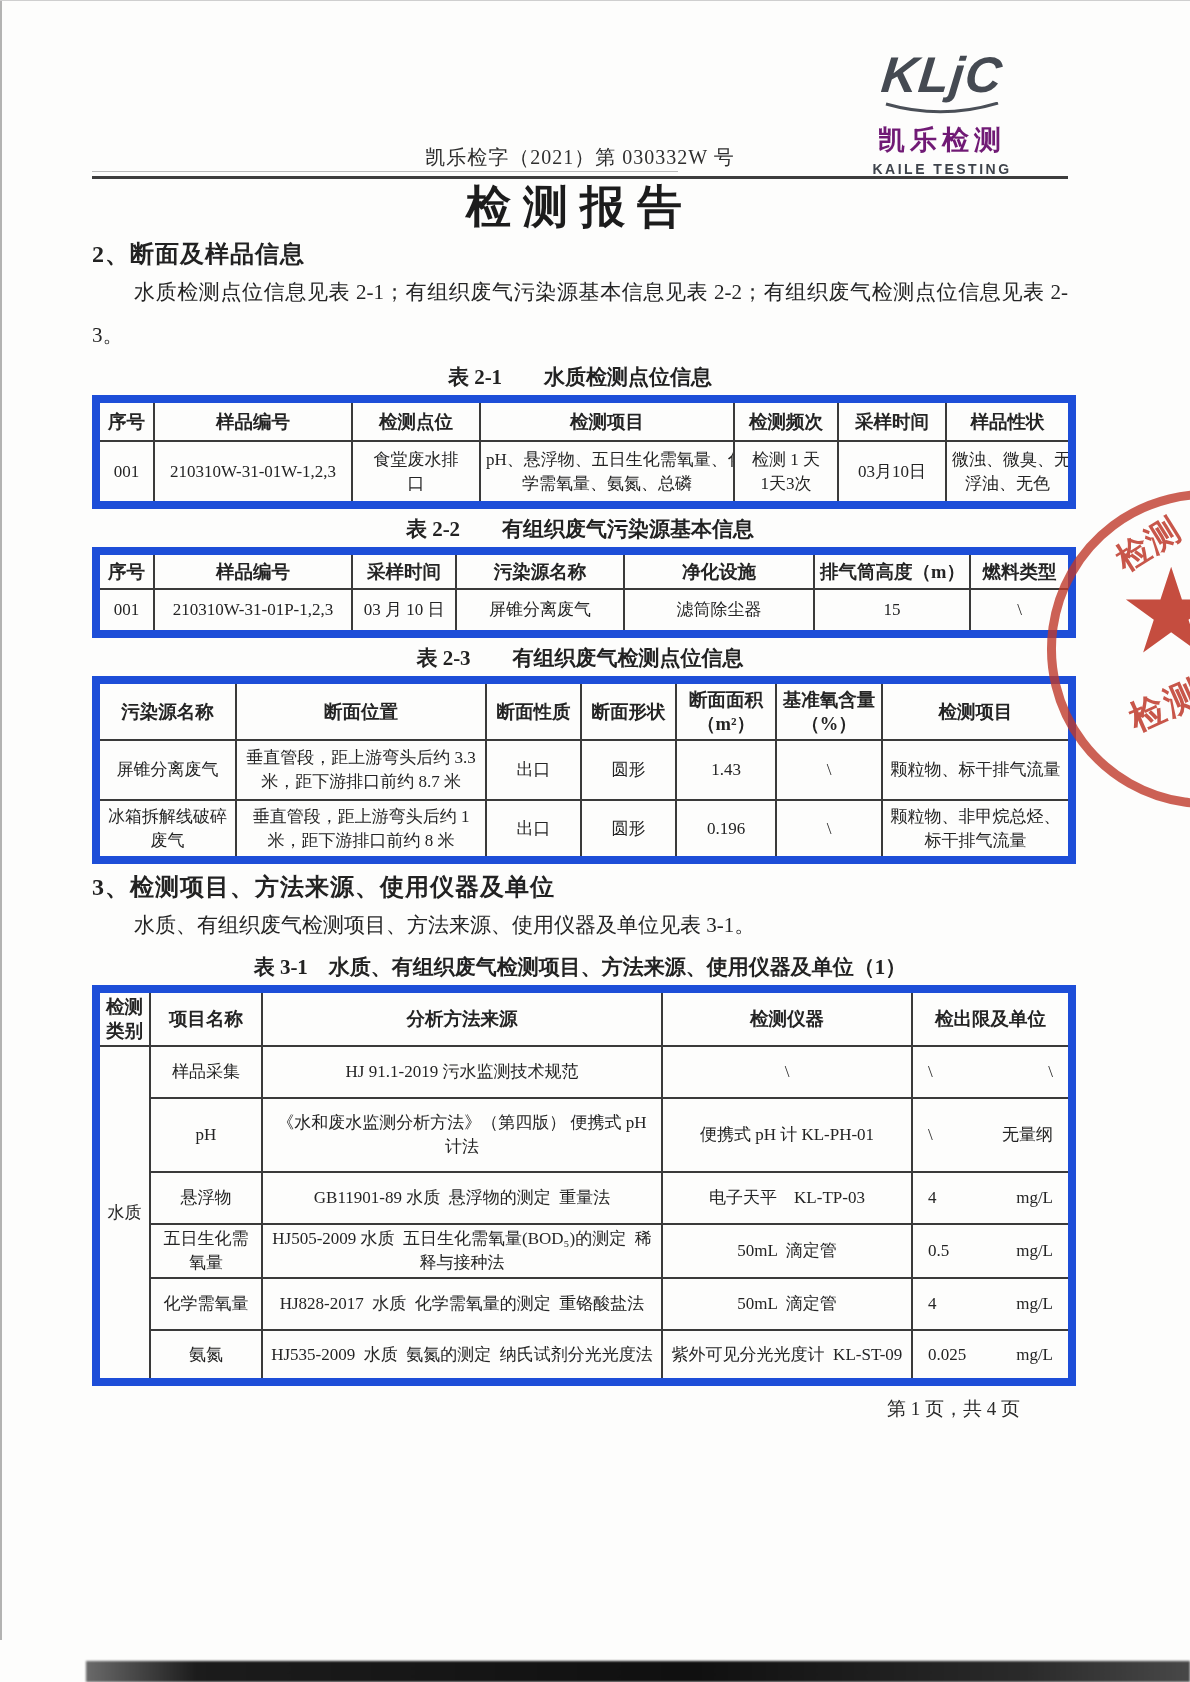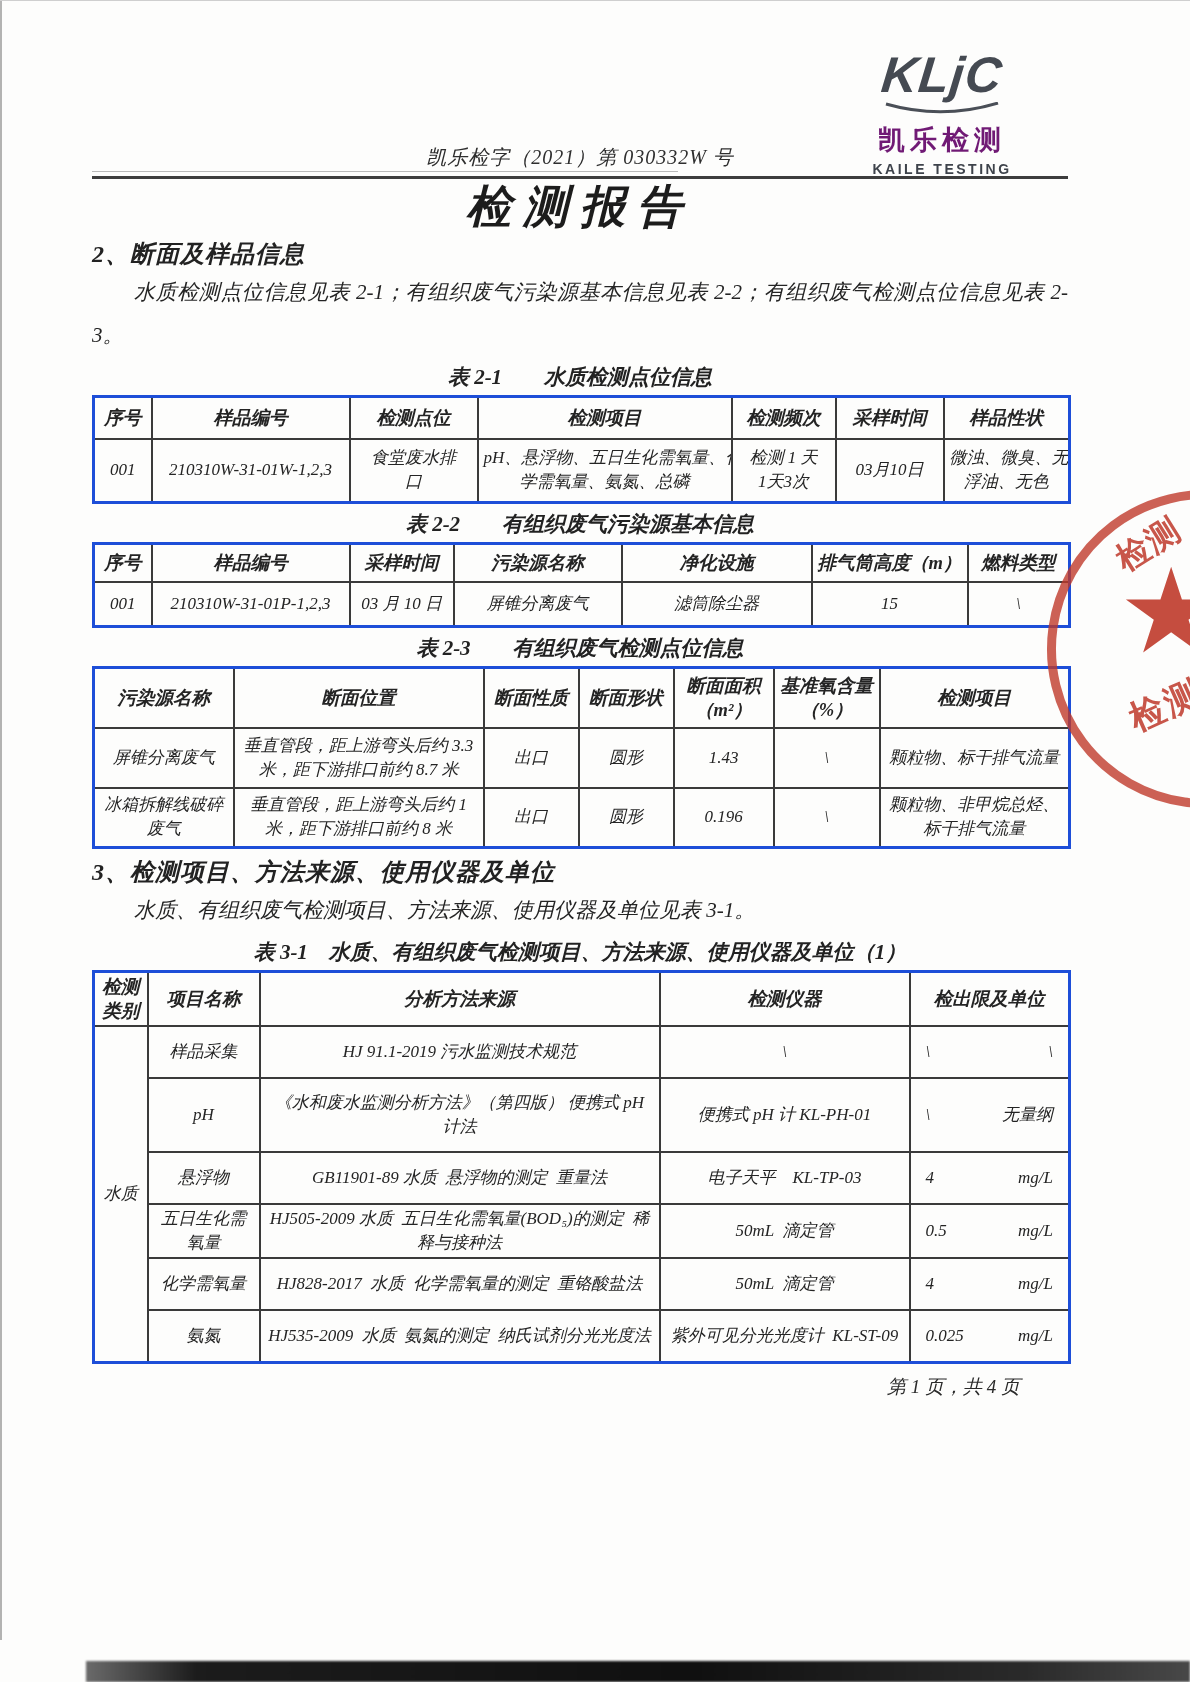--- a/index.html
+++ b/index.html
@@ -8,36 +8,36 @@
     background:#fdfdfc; color:#262626;
     font-family:"Liberation Serif","DejaVu Serif",serif;
   }
   .scan-edge-left{position:absolute;left:0;top:0;width:2px;height:1640px;background:#9a9a9a;opacity:.75;}
   .scan-edge-top{position:absolute;left:0;top:0;width:100%;height:1px;background:#cfcfcf;}
   .scan-bottom{
     position:absolute;left:86px;right:0;top:1661px;height:21px;
     background:linear-gradient(90deg,#6a6a6a 0%,#1c1c1c 10%,#101010 55%,#2a2a2a 85%,#484848 100%);
     filter:blur(1px);
   }
-  .content{padding:0 122px 0 92px;font-style:italic;}
+  .content{padding:0 122px 0 92px;}
   
   .logo{position:absolute;top:48px;right:158px;width:180px;text-align:center;color:#454a52;}
   .logo .mark{font-family:"Liberation Sans","DejaVu Sans",sans-serif;font-weight:bold;font-style:italic;
     font-size:50px;letter-spacing:1px;transform:skewX(-6deg);line-height:54px;}
   .logo .swoosh{width:120px;height:14px;margin:-6px auto 0;}
   .logo .cn{font-weight:bold;font-size:27px;letter-spacing:5px;margin-top:2px;color:#701a75;}
   .logo .en{font-family:"Liberation Sans","DejaVu Sans",sans-serif;font-weight:bold;font-size:14px;letter-spacing:2.5px;margin-top:3px;color:#3e434b;}
   .docnum{margin-top:144px;text-align:center;font-size:20px;line-height:26px;letter-spacing:1px;color:#2e2e2e;}
   .rule{border-bottom:3px solid #3d3d3d;margin-top:6px;position:relative;}
   .rule:before{content:"";position:absolute;left:0;top:-5px;width:60%;height:1px;background:#b9b9b9;}
   .report-title{margin-top:4px;text-align:center;font-size:45px;font-weight:bold;letter-spacing:12px;line-height:48px;color:#1c1c1c;}
   .sec-h{font-size:24px;font-weight:bold;margin:8px 0 0;line-height:30px;letter-spacing:1px;color:#222;}
   .para{font-size:21px;line-height:43px;text-indent:2em;text-align:justify;margin:2px 0 0;color:#242424;}
   .tbl-title{text-align:center;font-size:21px;font-weight:bold;margin:6px 0 4px;line-height:28px;color:#222;}
-  table{width:100%;border-collapse:collapse;table-layout:fixed;border:3px solid #1d4ed8;}
+  table{width:100%;border-collapse:collapse;table-layout:fixed;border:8px solid #1d4ed8;}
   th,td{border:2px solid #3a3a3a;text-align:center;vertical-align:middle;
     font-size:17px;line-height:24px;padding:2px 5px;white-space:pre;overflow:hidden;color:#242424;}
   th{font-size:18.5px;font-weight:bold;}
   .lu{display:flex;justify-content:space-between;align-items:center;padding:0 10px;}
   .footer{margin-top:10px;text-align:right;padding-right:48px;font-size:19px;color:#2a2a2a;}
   
   .stamp{position:absolute;top:470px;right:0;width:140px;height:300px;pointer-events:none;color:#bf3a2b;}
   .stamp .arc{position:absolute;right:-175px;top:20px;width:300px;height:300px;border:9px solid rgba(191,58,43,.8);border-radius:50%;transform:rotate(8deg);}
   .stamp .t1{position:absolute;right:6px;top:52px;font-size:33px;font-weight:bold;transform:rotate(-32deg);letter-spacing:2px;opacity:.85;}
   .stamp .star{position:absolute;right:-34px;top:84px;font-size:118px;line-height:118px;opacity:.9;}

